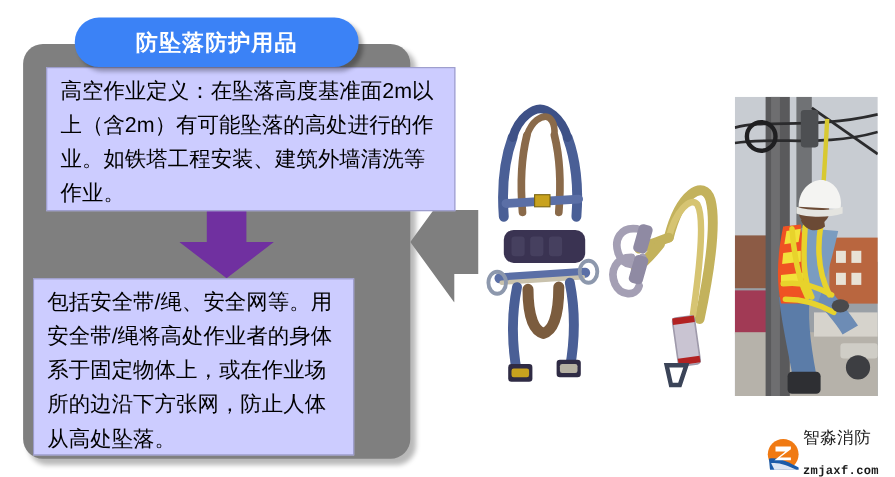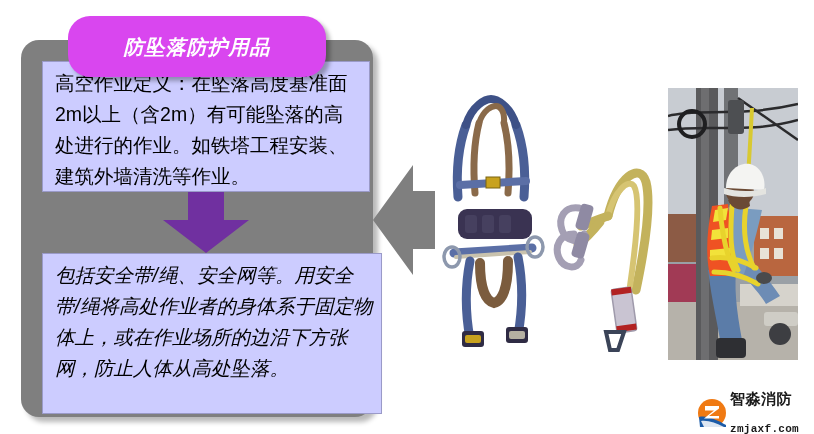--- a/index.html
+++ b/index.html
@@ -25,29 +25,28 @@
     background: #7f7f7f;
     border-radius: 18px;
     box-shadow: 5px 5px 5px rgba(0,0,0,0.28);
   }
 
   #title-pill {
     position: absolute;
     left: 68px;
     top: 16px;
     width: 258px;
-    height: 61px;
-    background: #d946ef;
+    height: 45px;
+    background: #3b82f6;
     border-radius: 22px;
     box-shadow: 4px 4px 4px rgba(0,0,0,0.30);
     display: flex;
     align-items: center;
     justify-content: center;
     z-index: 5;
-    font-style: italic;
   }
   #title-pill .title-text {
     color: #ffffff;
     font-size: 20px;
     font-weight: bold;
     letter-spacing: 1px;
     line-height: 1;
   }
 
   .text-box {
@@ -58,29 +57,28 @@
     color: #000000;
     font-size: 19.5px;
     line-height: 31px;
     padding: 6px 8px 4px 12px;
     z-index: 4;
     letter-spacing: 0px;
   }
   #text-box-definition {
     left: 42px;
     top: 61px;
-    width: 328px;
+    width: 372px;
     height: 131px;
   }
   #text-box-equipment {
-    left: 42px;
+    left: 30px;
     top: 253px;
-    width: 340px;
+    width: 292px;
     height: 161px;
-    font-style: italic;
   }
 
   
   #down-arrow {
     position: absolute;
     left: 163px;
     top: 190px;
     width: 86px;
     height: 63px;
     z-index: 3;
@@ -119,21 +117,21 @@
   #logo-text-wrap {
     margin-left: 3px;
     display: flex;
     flex-direction: column;
     justify-content: center;
     line-height: 1;
   }
   #logo-name {
     color: #1a1a1a;
     font-size: 15px;
-    font-weight: bold;
+    font-weight: normal;
     letter-spacing: 0.5px;
   }
   #logo-url {
     color: #1a1a1a;
     font-size: 11px;
     font-weight: bold;
     font-family: "Liberation Mono", "DejaVu Sans Mono", monospace;
     letter-spacing: 0.3px;
     margin-top: 18px;
   }

